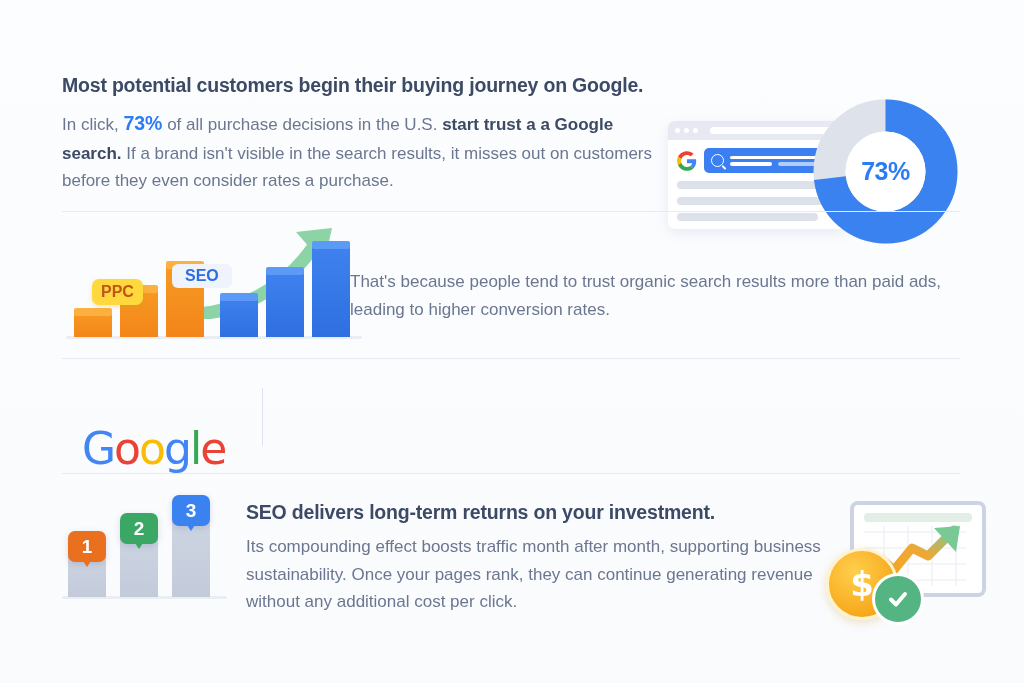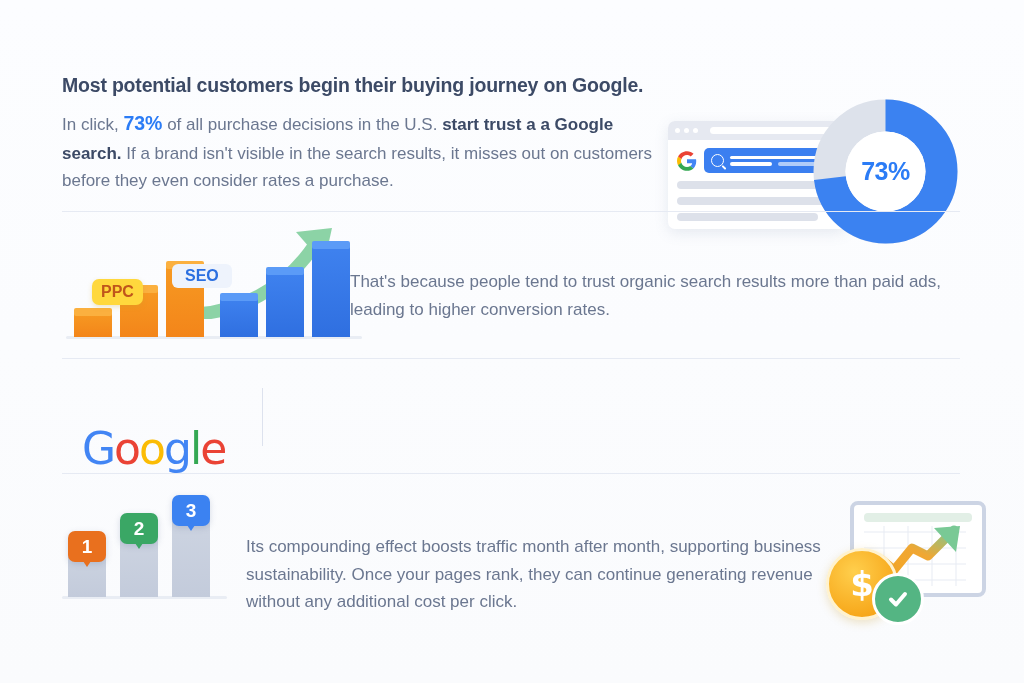--- a/index.html
+++ b/index.html
@@ -437,20 +437,21 @@
           <span>1</span>
         </div>
       <div class="pin" id="pin2">
           <span>2</span>
         </div>
       <div class="pin" id="pin3">
           <span>3</span>
         </div>
     </div>
 
+    <div id="s4-title" class="headline">SEO delivers long-term returns on your investment.</div>
     <div id="s4-body" class="body-text">Its compounding effect boosts traffic month after month, supporting business sustainability. Once your pages rank, they can continue generating revenue without any additional cost per click.</div>
 
     <div id="roi">
       <div id="monitor">
         <div id="mon-head"></div>
         <svg width="120" height="68" viewBox="0 0 120 68" style="display:block;margin-top:2px">
           <g stroke="#e7ebf3" stroke-width="1">
             <line x1="10" y1="8" x2="112" y2="8"></line>
             <line x1="10" y1="24" x2="112" y2="24"></line>
             <line x1="10" y1="40" x2="112" y2="40"></line>

